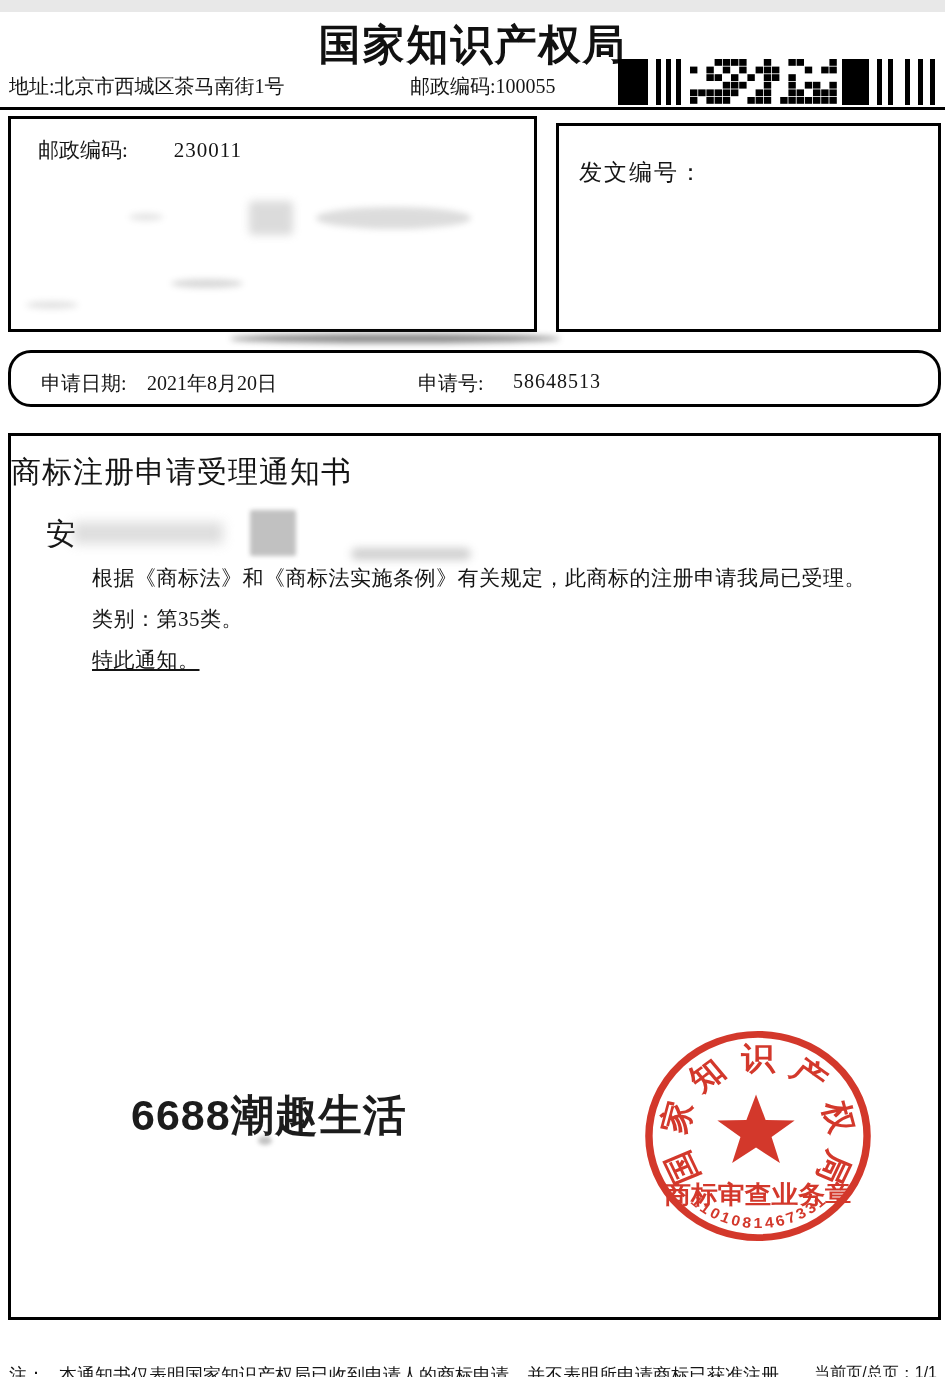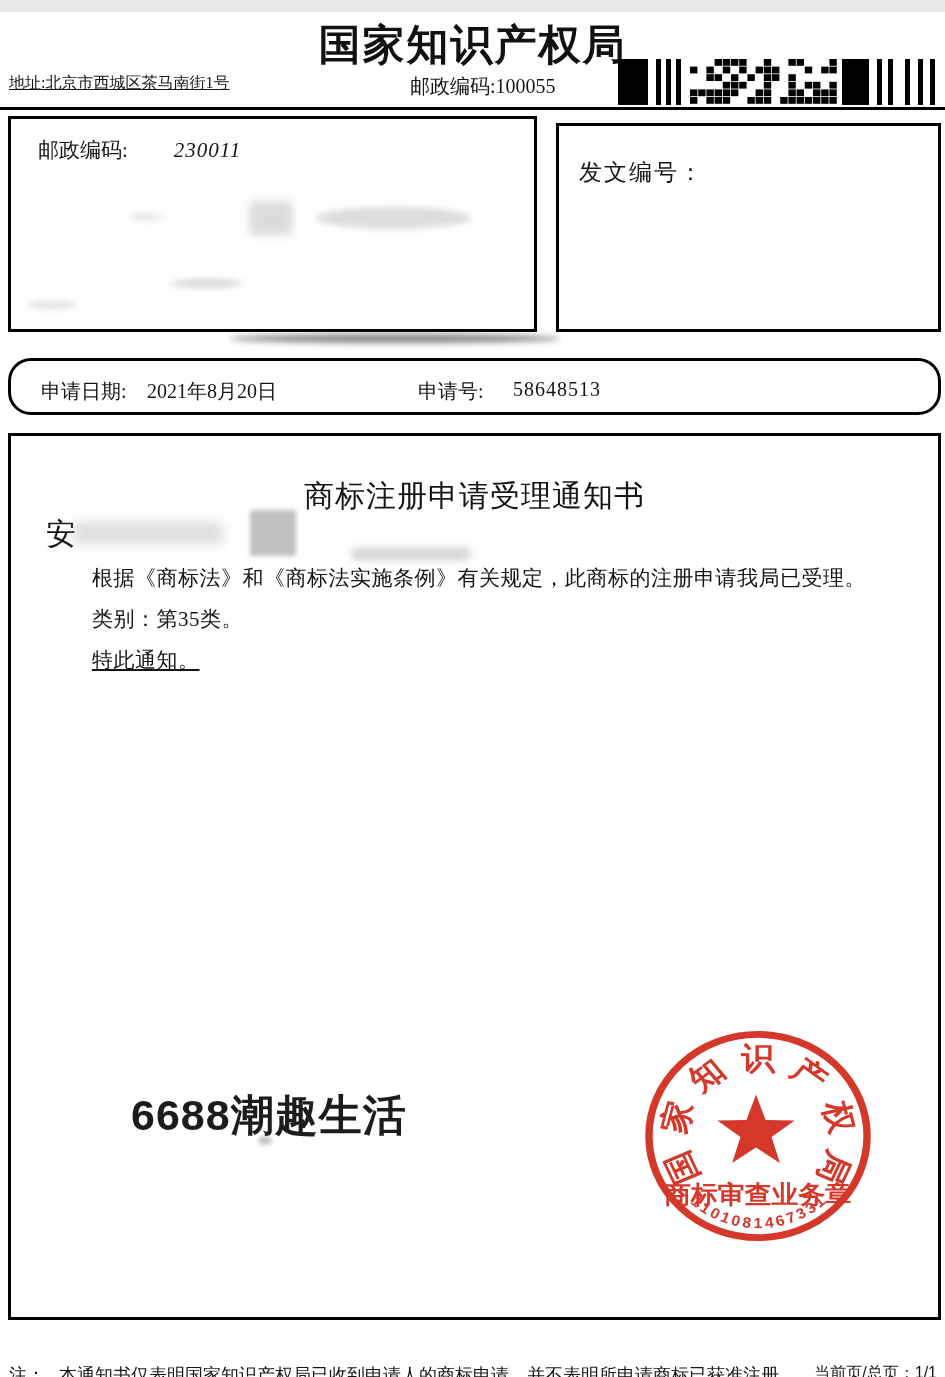--- a/index.html
+++ b/index.html
@@ -6,45 +6,45 @@
   .page{
     position:relative;width:945px;height:1377px;background:#ffffff;
     margin:12px auto;overflow:hidden;color:#151515;
     font-family:"Liberation Serif","DejaVu Serif",serif;
   }
   .abs{position:absolute;}
   .doc-title{
     left:0;right:0;top:5px;text-align:center;
     font-size:42px;font-weight:bold;letter-spacing:2px;color:#111;
   }
-  .addr-line{top:61px;left:9px;font-size:16px;text-decoration:underline;}
+  .addr-line{top:61px;left:9px;font-size:20px;}
   .postal-line{top:61px;left:410px;font-size:20px;}
   .barcode{top:47px;left:618px;width:323px;height:46px;}
   .rule{top:95px;left:0;width:945px;height:3px;background:#000;}
 
   .box{border:3px solid #000;box-sizing:border-box;background:#fff;}
   .recipient-box{top:104px;left:8px;width:529px;height:216px;}
   .recipient-postal{position:absolute;top:17px;left:27px;font-size:21px;}
-  .recipient-postal .val{margin-left:46px;letter-spacing:1px;font-style:italic;}
+  .recipient-postal .val{margin-left:46px;letter-spacing:1px;}
   .box-smudge{position:absolute;background:#9a9a9a;filter:blur(4px);border-radius:4px;}
   .smear{position:absolute;background:#777;filter:blur(3px);border-radius:50%;}
 
   .dispatch-box{top:111px;left:556px;width:385px;height:209px;text-align:right;}
   .dispatch-label{position:absolute;top:31px;left:20px;font-size:23px;letter-spacing:2px;}
   .dispatch-value{position:absolute;top:99px;left:60px;font-size:22px;letter-spacing:1px;}
 
-  .approw-box{top:346px;left:8px;width:933px;height:57px;border-radius:23px;}
+  .approw-box{top:338px;left:8px;width:933px;height:57px;border-radius:23px;}
   .approw-box span{position:absolute;top:17px;font-size:20px;white-space:nowrap;}
   .app-date-label{left:30px;}
   .app-date-value{left:136px;}
   .app-no-label{left:407px;}
   .app-no-value{left:502px;letter-spacing:1px;}
 
   .main-box{top:421px;left:8px;width:933px;height:887px;}
-  .notice-title{position:absolute;top:40px;left:0;right:0;text-align:center;
+  .notice-title{position:absolute;top:16px;left:0;right:0;
     font-size:30px;letter-spacing:1px;}
   .applicant-line{position:absolute;top:78px;left:35px;font-size:30px;}
   .applicant-redact{position:absolute;top:86px;left:62px;width:150px;height:22px;
     background:#b5b5b5;filter:blur(6px);opacity:.45;}
   .applicant-block{position:absolute;top:74px;left:239px;width:46px;height:46px;
     background:#8f8f8f;filter:blur(2px);opacity:.55;border-radius:2px;}
   .applicant-smear{position:absolute;top:112px;left:340px;width:120px;height:12px;
     background:#8a8a8a;filter:blur(4px);opacity:.4;border-radius:6px;}
   .body-para{position:absolute;left:81px;font-size:21px;letter-spacing:.5px;white-space:nowrap;}
   .para-1{top:128px;text-align:right;}

